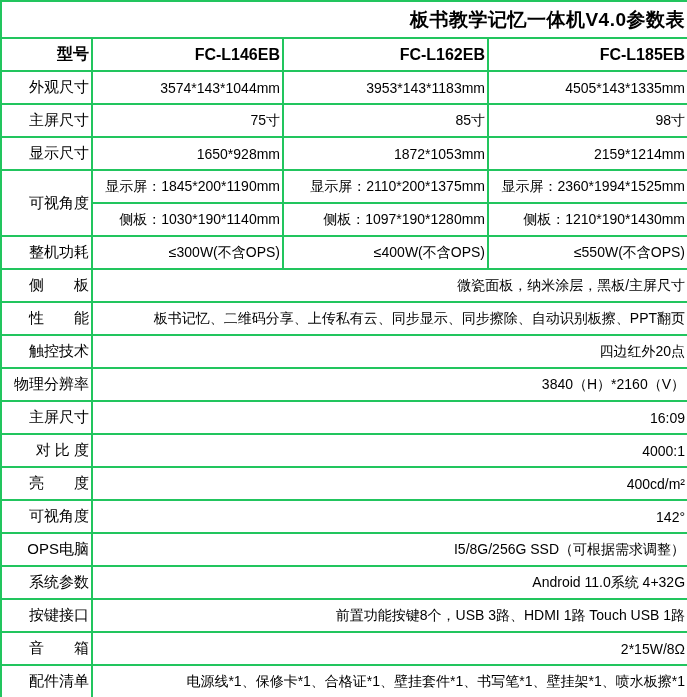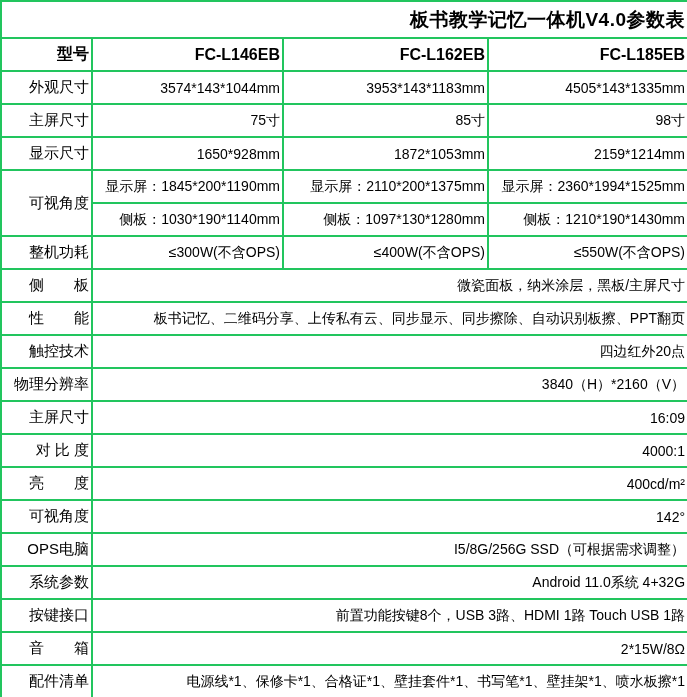--- a/index.html
+++ b/index.html
@@ -72,21 +72,21 @@
   </tr>
 
   <tr>
     <td class="lbl" rowspan="2">可视角度</td>
     <td>显示屏：1845*200*1190mm</td>
     <td>显示屏：2110*200*1375mm</td>
     <td>显示屏：2360*1994*1525mm</td>
   </tr>
   <tr>
     <td>侧板：1030*190*1140mm</td>
-    <td>侧板：1097*130*1280mm</td>
+    <td>侧板：1097*190*1280mm</td>
     <td>侧板：1210*190*1430mm</td>
   </tr>
 
   <tr>
     <td class="lbl">整机功耗</td>
     <td>≤300W(不含OPS)</td>
     <td>≤400W(不含OPS)</td>
     <td>≤550W(不含OPS)</td>
   </tr>
 

